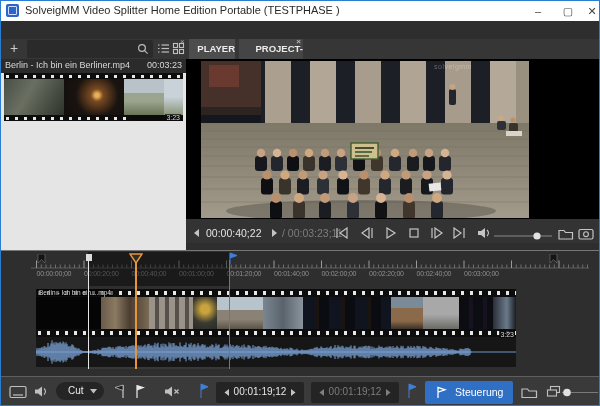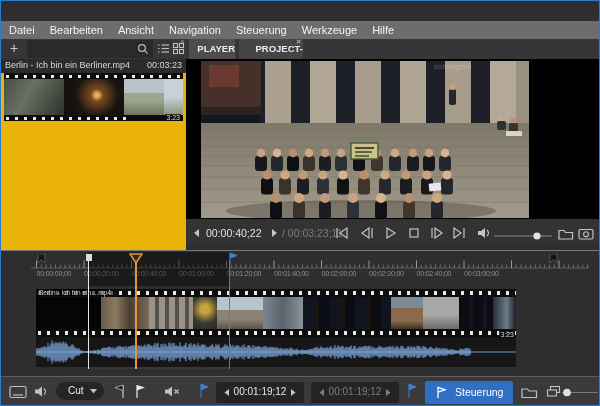--- a/index.html
+++ b/index.html
@@ -25,21 +25,21 @@
   .add-btn{position:absolute;left:4px;top:0;width:18px;height:20px;color:#cccccc;font-size:14px;text-align:center;line-height:19px;}
   .search-box{position:absolute;left:26px;top:1px;width:126px;height:18px;background:#2a2a2a;border-radius:2px;}
   .search-box input{position:absolute;left:6px;top:1px;width:100px;height:15px;background:transparent;border:none;outline:none;
       color:#bbbbbb;font-size:10px;font-family:"Liberation Sans",sans-serif;}
   .search-box input::placeholder{color:#8a8a8a;}
   .tb-icon{position:absolute;top:3px;}
   .tab{position:absolute;top:0;height:20px;font-size:9.5px;font-weight:bold;color:#ececec;text-align:right;line-height:20px;}
   .tab-close{position:absolute;right:2px;top:-1px;font-size:8px;color:#b5b5b5;line-height:8px;}
 
   
-  .left-panel{position:absolute;left:0;top:58px;width:185px;height:192px;background:#eab308;}
+  .left-panel{position:absolute;left:0;top:58px;width:185px;height:192px;background:#e5e5e5;}
   .file-row{position:absolute;left:0;top:0;width:185px;height:14px;background:#2b2b2b;}
   .file-name{position:absolute;left:4px;top:1px;font-size:9px;color:#d8d8d8;white-space:nowrap;}
   .file-dur{position:absolute;right:4px;top:1px;font-size:9px;color:#d8d8d8;}
   .lib-thumb{position:absolute;left:3px;top:14px;width:179px;height:48px;background:#0a0a0a;}
   .sprockets{position:absolute;left:0;width:100%;height:6px;background-color:#0d0d0d;
      background-image:repeating-linear-gradient(90deg,#e8e8e8 0 3px,transparent 3px 9px);background-size:100% 3px;background-position:2px 1.5px;background-repeat:no-repeat;}
   .lib-seg{position:absolute;top:6px;height:36px;}
   .thumb-dur{position:absolute;right:2px;bottom:0;font-size:7px;color:#dddddd;background:rgba(10,10,10,.7);padding:0 1px;}
 
   
@@ -78,30 +78,30 @@
   .time-field .tval{position:absolute;left:0;right:0;top:4px;text-align:center;font-size:10px;color:#e6e6e6;}
   .time-field.dim .tval{color:#7d7d7d;}
   .save-btn{position:absolute;left:424px;top:4px;width:88px;height:23px;background:#2f6fc4;border-radius:2px;color:#ffffff;font-size:10.5px;}
   .save-btn .lbl{position:absolute;left:30px;top:5px;}
 </style>
 </head>
 <body>
 
 <div class="window">
 
-
-  <div class="menubar">
-    <span class="menu-item">Datei</span>
-    <span class="menu-item">Bearbeiten</span>
-    <span class="menu-item">Ansicht</span>
-    <span class="menu-item">Navigation</span>
-    <span class="menu-item">Steuerung</span>
-    <span class="menu-item">Werkzeuge</span>
-    <span class="menu-item">Hilfe</span>
+  <div class="titlebar">
+    <span class="app-icon">
+        <i></i>
+      </span>
+    <span class="title-text">SolveigMM Video Splitter Home Edition Portable  (TESTPHASE )</span>
+    <span class="winbtn" style="left:526px;">–</span>
+    <span class="winbtn" style="left:556px;">▢</span>
+    <span class="winbtn" style="left:580px;">✕</span>
   </div>
+
 
   <div class="toolrow">
     <span class="add-btn">+</span>
     <span class="search-box">
       <span class="abs" style="right:4px;top:3px;">
         <svg width="12" height="12">
             <circle cx="5" cy="5" r="3.4" fill="none" stroke="#b9b9b9" stroke-width="1.2"></circle>
             <line x1="7.6" y1="7.6" x2="10.6" y2="10.6" stroke="#b9b9b9" stroke-width="1.2"></line>
           </svg>
       </span>

